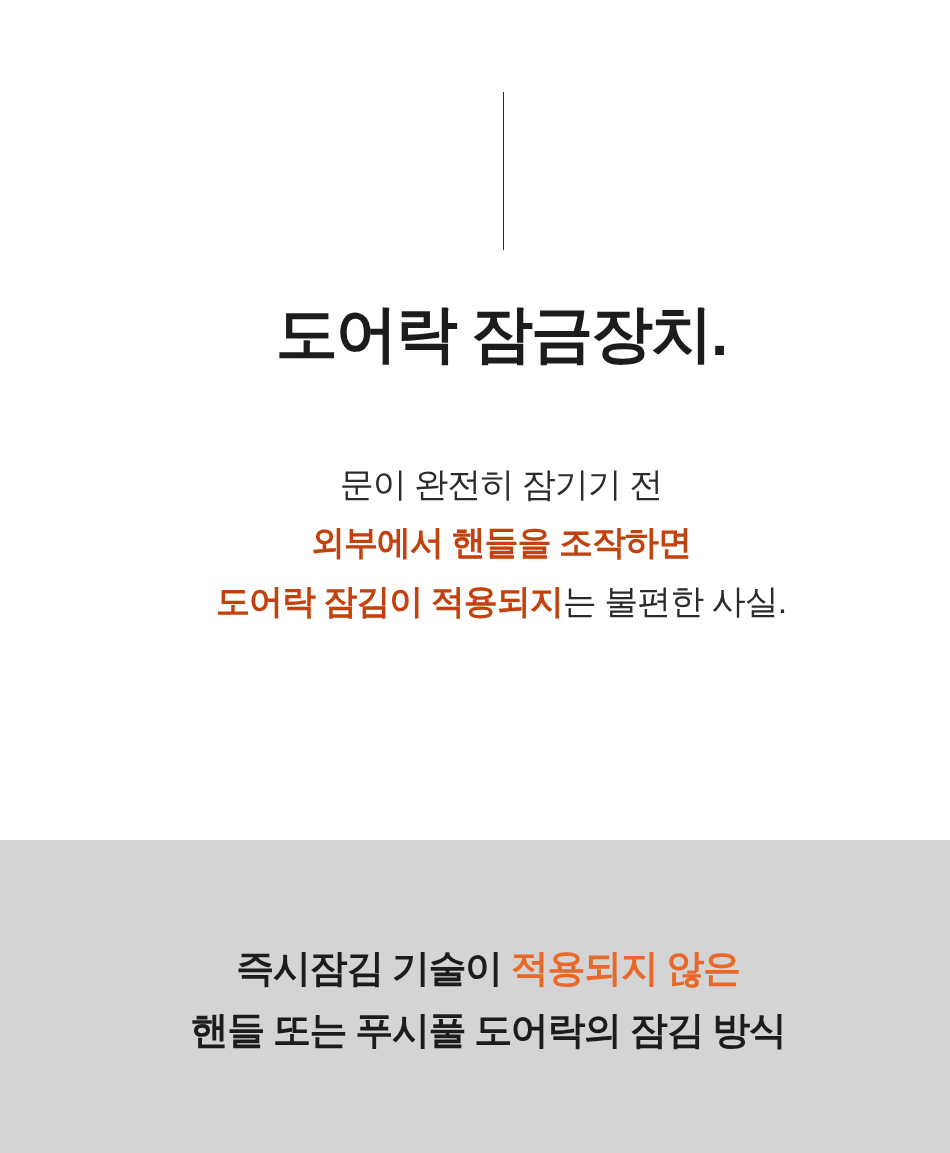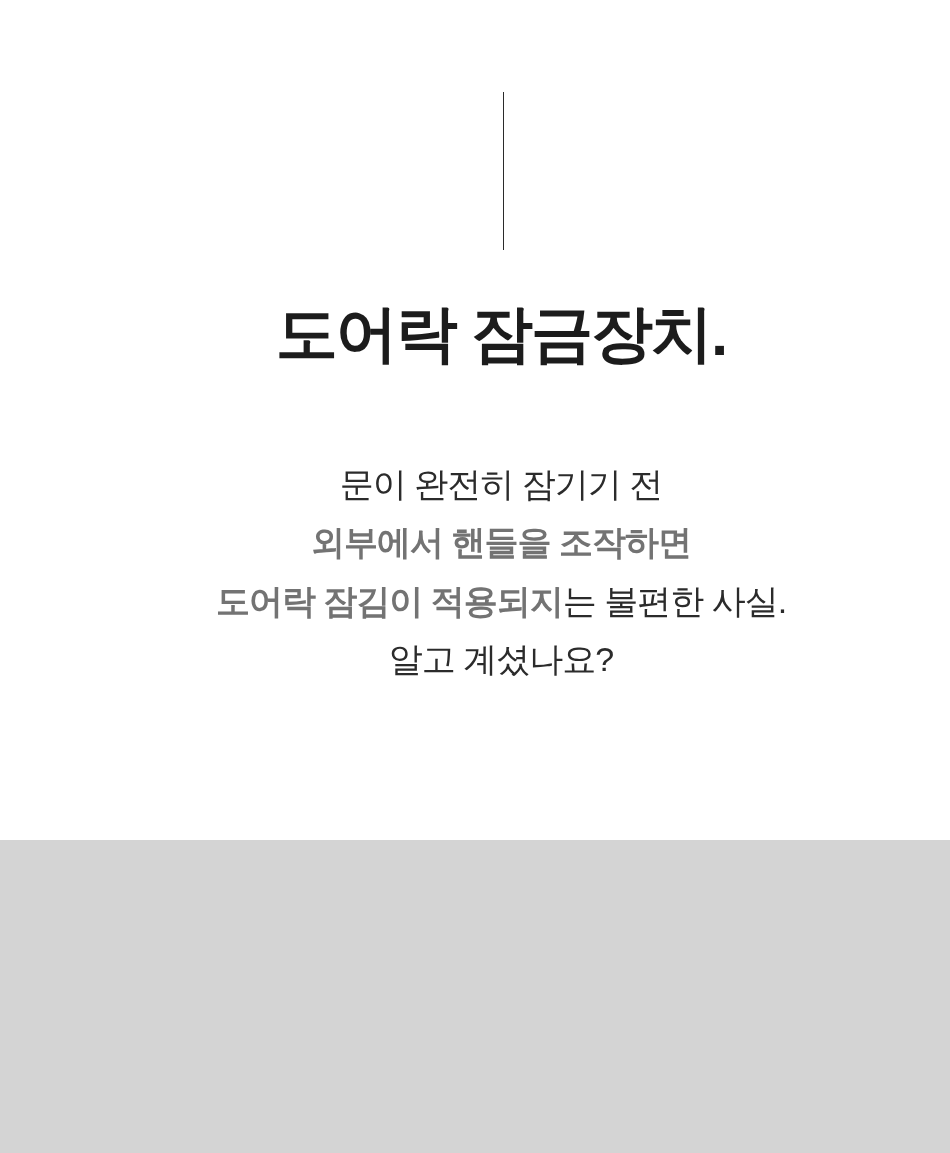--- a/index.html
+++ b/index.html
@@ -54,21 +54,21 @@
     margin-top: 44px;
     text-align: center;
     font-size: 34px;
     line-height: 1.72;
     font-weight: 500;
     color: #2b2b2b;
     letter-spacing: -1px;
   }
 
   .subcopy .accent {
-    color: #737373;
+    color: #c2410c;
     font-weight: 700;
   }
 
   .subcopy .strong-dark {
     color: #2b2b2b;
     font-weight: 500;
   }
 
   .subcopy-line {
     display: block;
@@ -119,23 +119,26 @@
     <div class="divider-line"></div>
 
     <h1 class="headline">도어락 잠금장치.</h1>
 
     <div class="subcopy">
       <span class="subcopy-line strong-dark">문이 완전히 잠기기 전</span>
       <span class="subcopy-line accent">외부에서 핸들을 조작하면</span>
       <span class="subcopy-line">
         <span class="accent">도어락 잠김이 적용되지</span><span class="strong-dark">는 불편한 사실.</span>
       </span>
-      <span class="subcopy-line strong-dark">알고 계셨나요?</span>
     </div>
 
   </div>
 
   <div class="band">
     <div class="band-text">
+      <span class="band-line">
+        <span>즉시잠김 기술이 </span><span class="accent">적용되지 않은</span>
+      </span>
+      <span class="band-line">핸들 또는 푸시풀 도어락의 잠김 방식</span>
     </div>
   </div>
 
 </div>
 
 </body></html>

